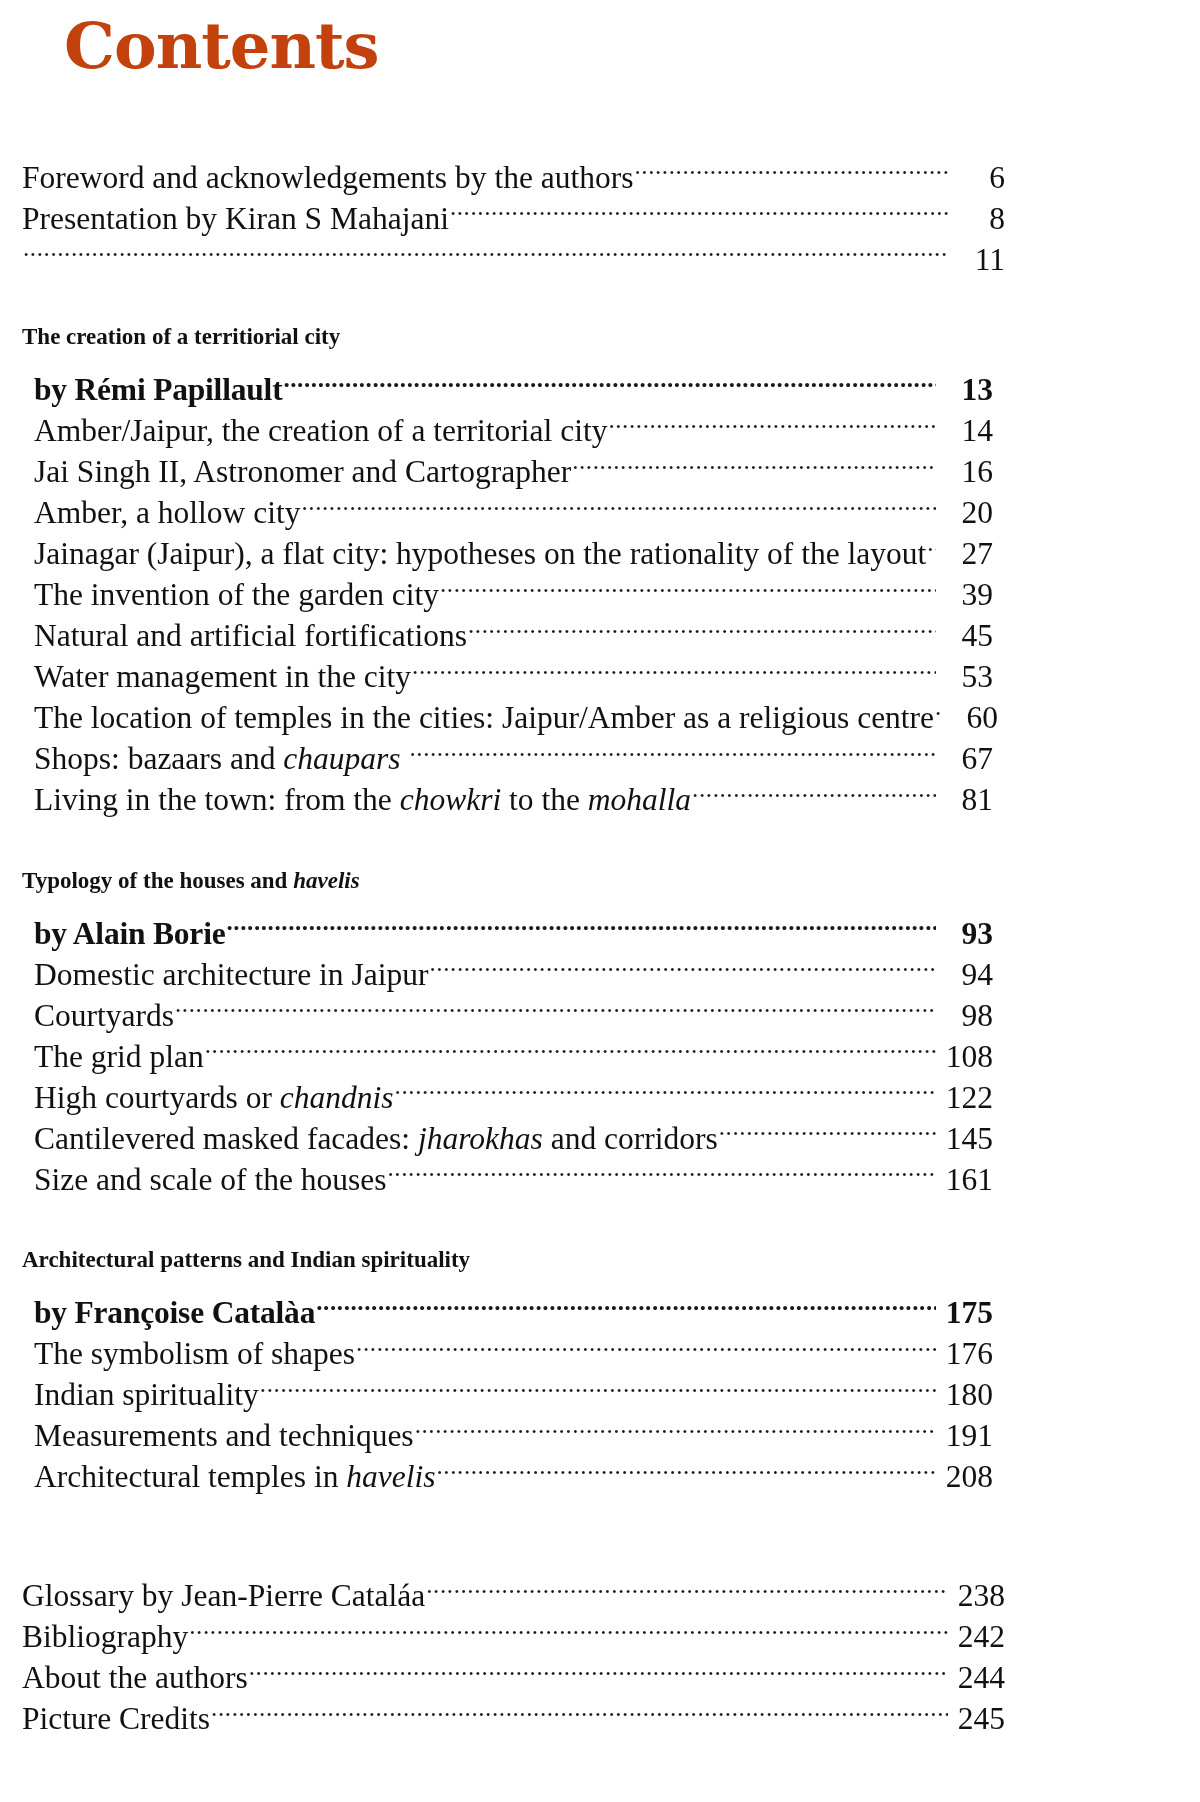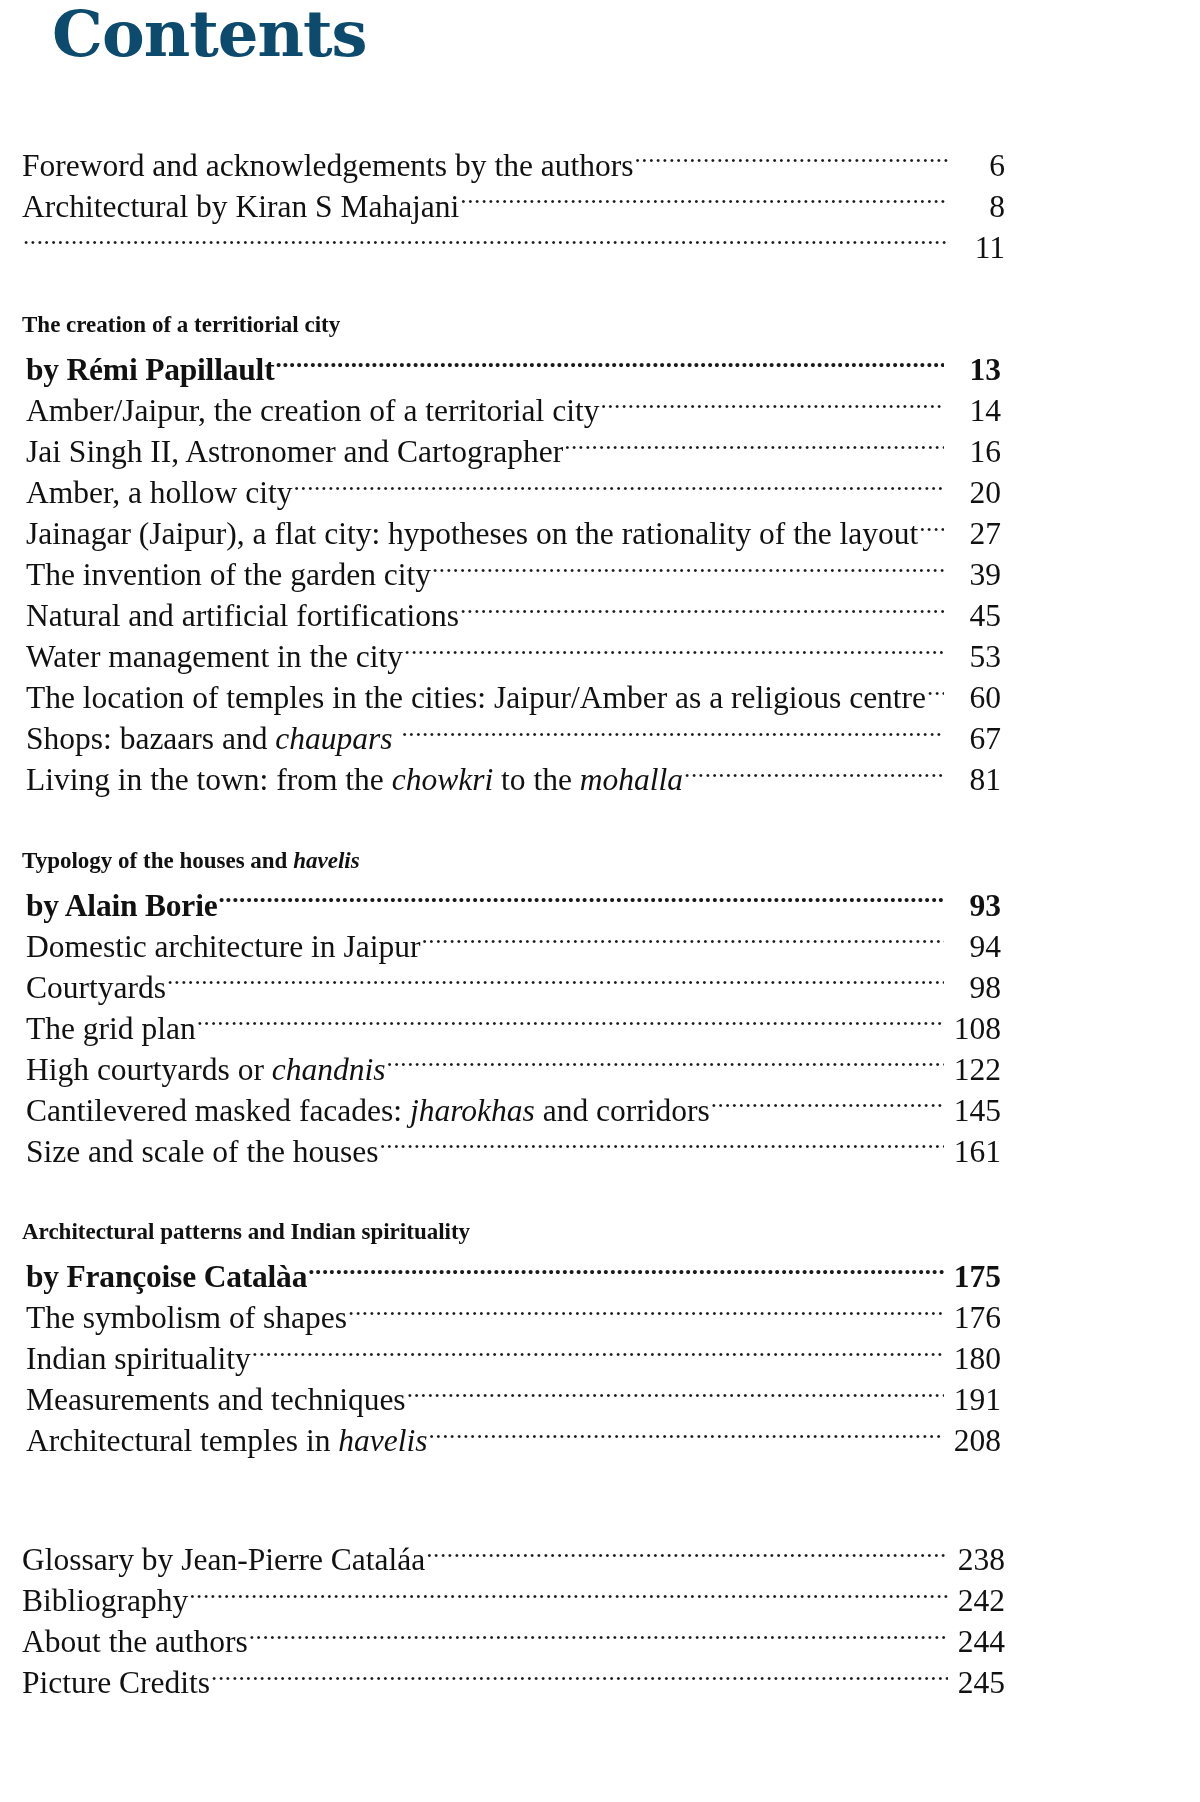--- a/index.html
+++ b/index.html
@@ -20,28 +20,28 @@
     width: 1200px;
     height: 1802px;
     padding: 0 195px 0 22px;
   }
   
   .toc-title {
     font-family: "DejaVu Serif", "Liberation Serif", serif;
     font-weight: bold;
     font-size: 64px;
     line-height: 1;
-    color: #0c4a6e;
+    color: #c2410c;
     letter-spacing: -1px;
-    margin: 0;
+    margin: 12px;
     padding-top: 2px;
     padding-left: 30px;
   }
   
-  .toc-list { margin: 4px; padding: 0; list-style: none; }
+  .toc-list { margin: 12px; padding: 0; list-style: none; }
   .row {
     display: flex;
     align-items: baseline;
     font-size: 31.5px;
     line-height: 39.5px;
     white-space: nowrap;
   }
   .row .label { flex: 0 0 auto; }
   .row .leader {
     flex: 1 1 auto;
@@ -94,21 +94,21 @@
 
   <h1 class="toc-title">Contents</h1>
 
   <ul class="toc-list group g1">
     <li class="row">
       <span class="label">Foreword and acknowledgements by the authors</span>
       <span class="leader"></span>
       <span class="pageno">6</span>
     </li>
     <li class="row">
-      <span class="label">Architectural by Kiran S Mahajani</span>
+      <span class="label">Presentation by Kiran S Mahajani</span>
       <span class="leader"></span>
       <span class="pageno">8</span>
     </li>
     <li class="row">
       <span class="leader"></span>
       <span class="pageno">11</span>
     </li>
   </ul>
 
   <div class="group g2">

